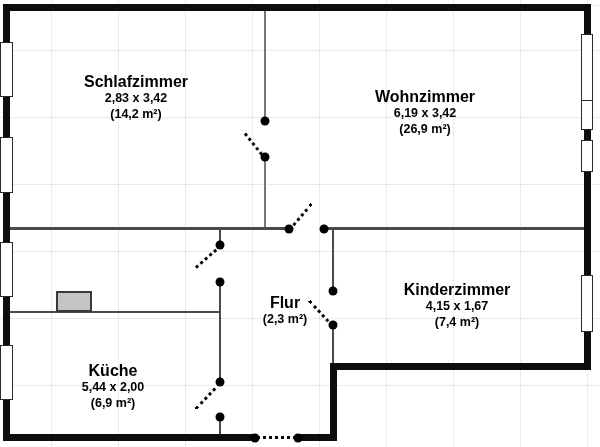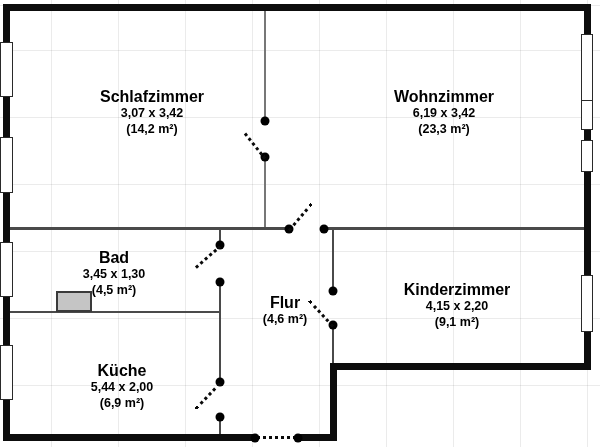--- a/index.html
+++ b/index.html
@@ -102,48 +102,43 @@
   <div class="dot" style="left:333px; top:325px;"></div>
   <div class="leaf" style="left:333px; top:325px; width:35px; transform:rotate(-132.7deg);"></div>
 
   <div class="gapfill" style="left:255px; top:433px; width:43px; height:9px;"></div>
   <div class="leaf" style="left:257px; top:436px; width:39px;"></div>
   <div class="dot" style="left:255px; top:438px;"></div>
   <div class="dot" style="left:298px; top:438px;"></div>
 
   <div class="fixture" style="left:56px; top:291px; width:36px; height:21px;"></div>
 
-  <div class="room-label" style="left:136px; top:88px;margin-left:16px;">
+  <div class="room-label" style="left:136px; top:73px;">
     <div class="room-name">Schlafzimmer</div>
-    <div class="room-dims">3,07 x 3,42</div>
+    <div class="room-dims">2,83 x 3,42</div>
     <div class="room-area">(14,2 m²)</div>
   </div>
 
-  <div class="room-label" style="left:425px; top:88px;margin-left:19px;">
+  <div class="room-label" style="left:425px; top:88px;">
     <div class="room-name">Wohnzimmer</div>
     <div class="room-dims">6,19 x 3,42</div>
-    <div class="room-area">(23,3 m²)</div>
+    <div class="room-area">(26,9 m²)</div>
   </div>
 
-  <div class="room-label" style="left:114px; top:249px;">
-    <div class="room-name">Bad</div>
-    <div class="room-dims">3,45 x 1,30</div>
-    <div class="room-area">(4,5 m²)</div>
-  </div>
 
   <div class="room-label" style="left:285px; top:294px;">
     <div class="room-name">Flur</div>
-    <div class="room-area">(4,6 m²)</div>
+    <div class="room-area">(2,3 m²)</div>
   </div>
 
   <div class="room-label" style="left:457px; top:281px;">
     <div class="room-name">Kinderzimmer</div>
-    <div class="room-dims">4,15 x 2,20</div>
-    <div class="room-area">(9,1 m²)</div>
+    <div class="room-dims">4,15 x 1,67</div>
+    <div class="room-area">(7,4 m²)</div>
   </div>
 
-  <div class="room-label" style="left:122px; top:362px;">
+  <div class="room-label" style="left:113px; top:362px;">
     <div class="room-name">Küche</div>
     <div class="room-dims">5,44 x 2,00</div>
     <div class="room-area">(6,9 m²)</div>
   </div>
 
 </div>
 
 </body></html>

